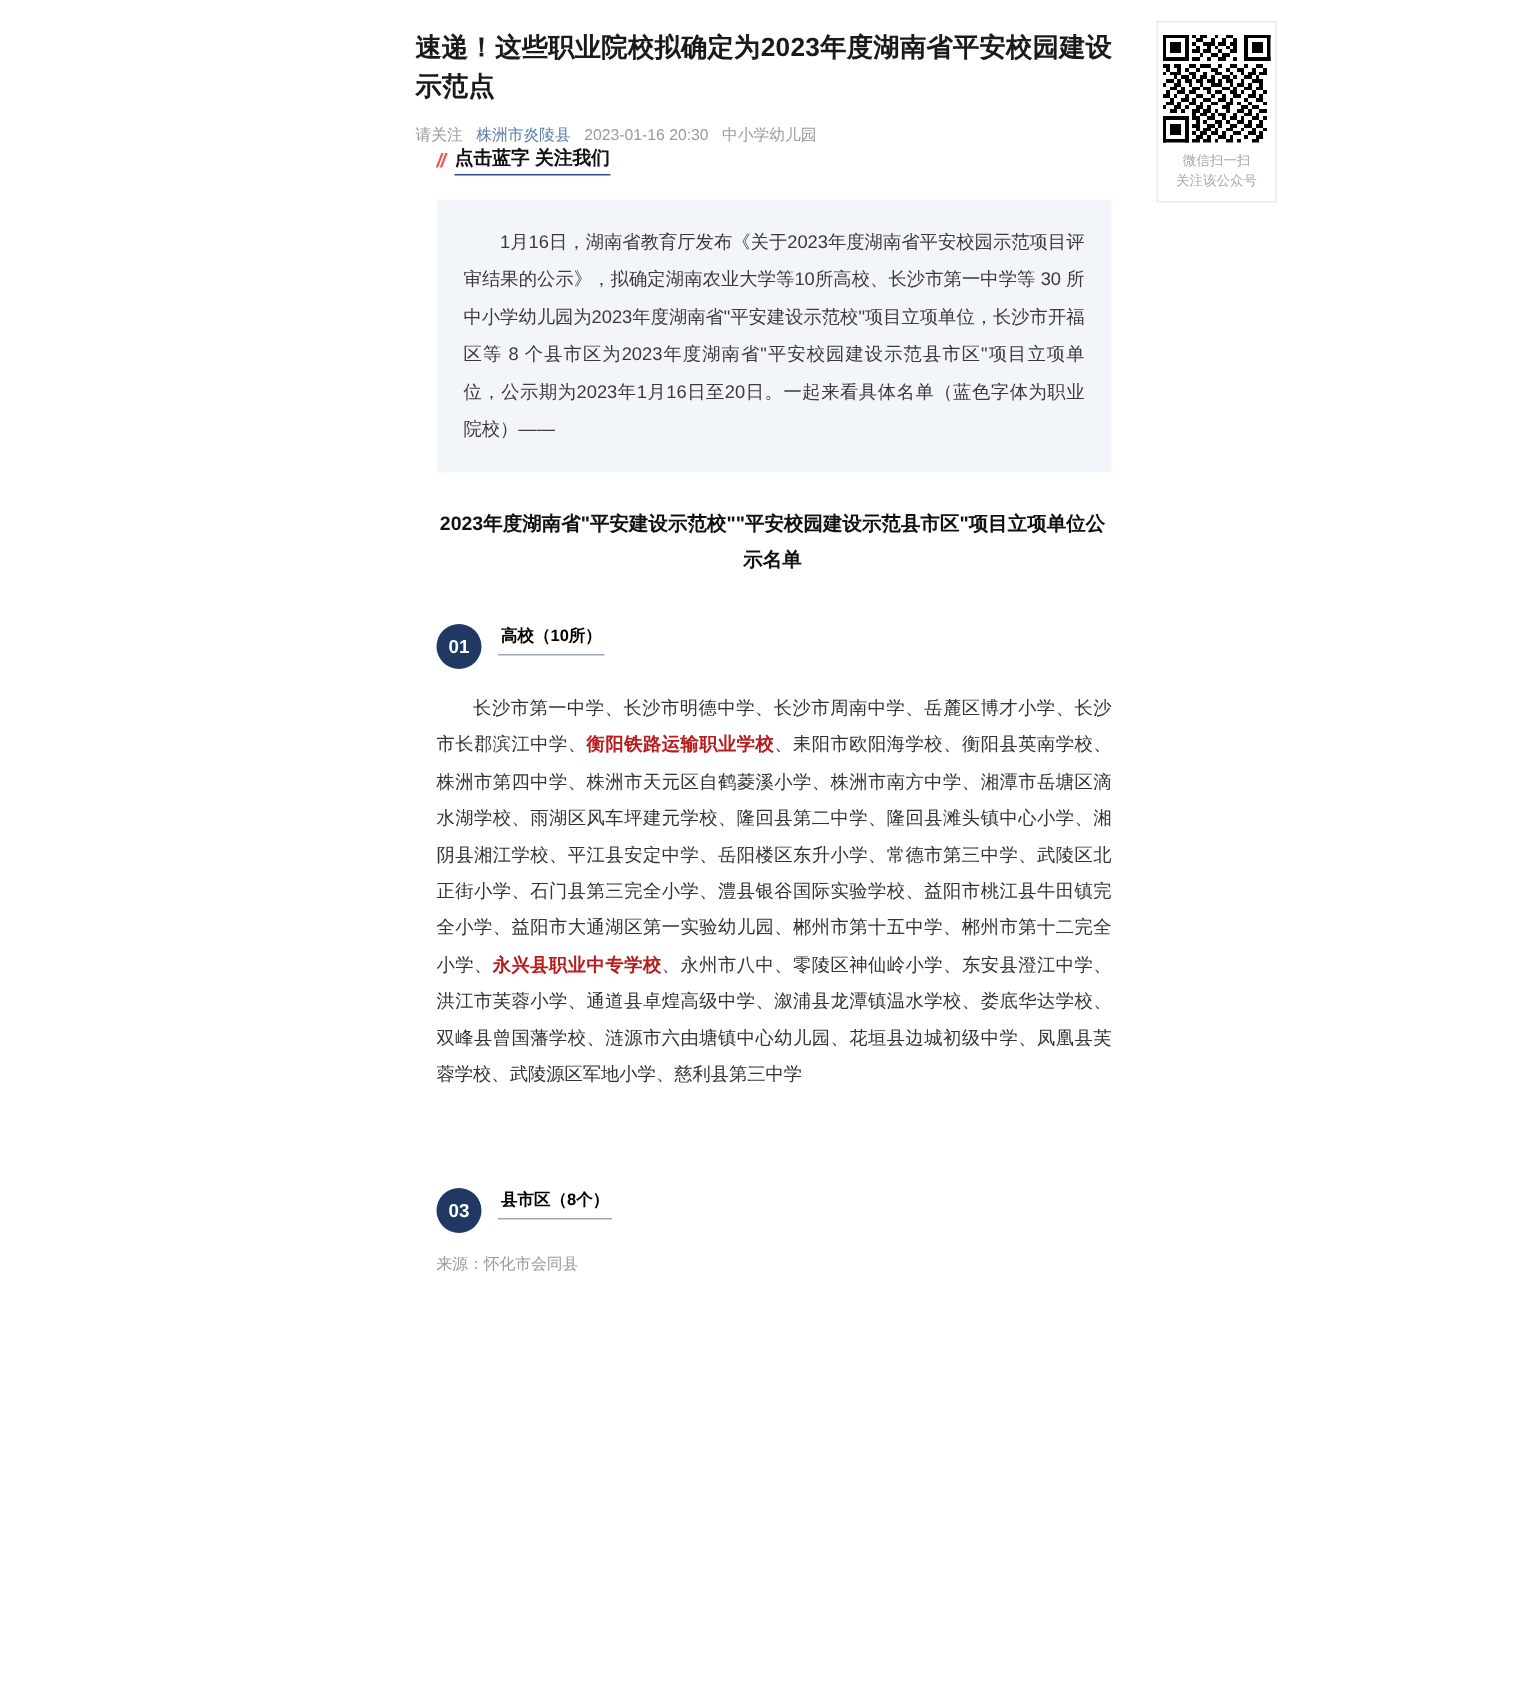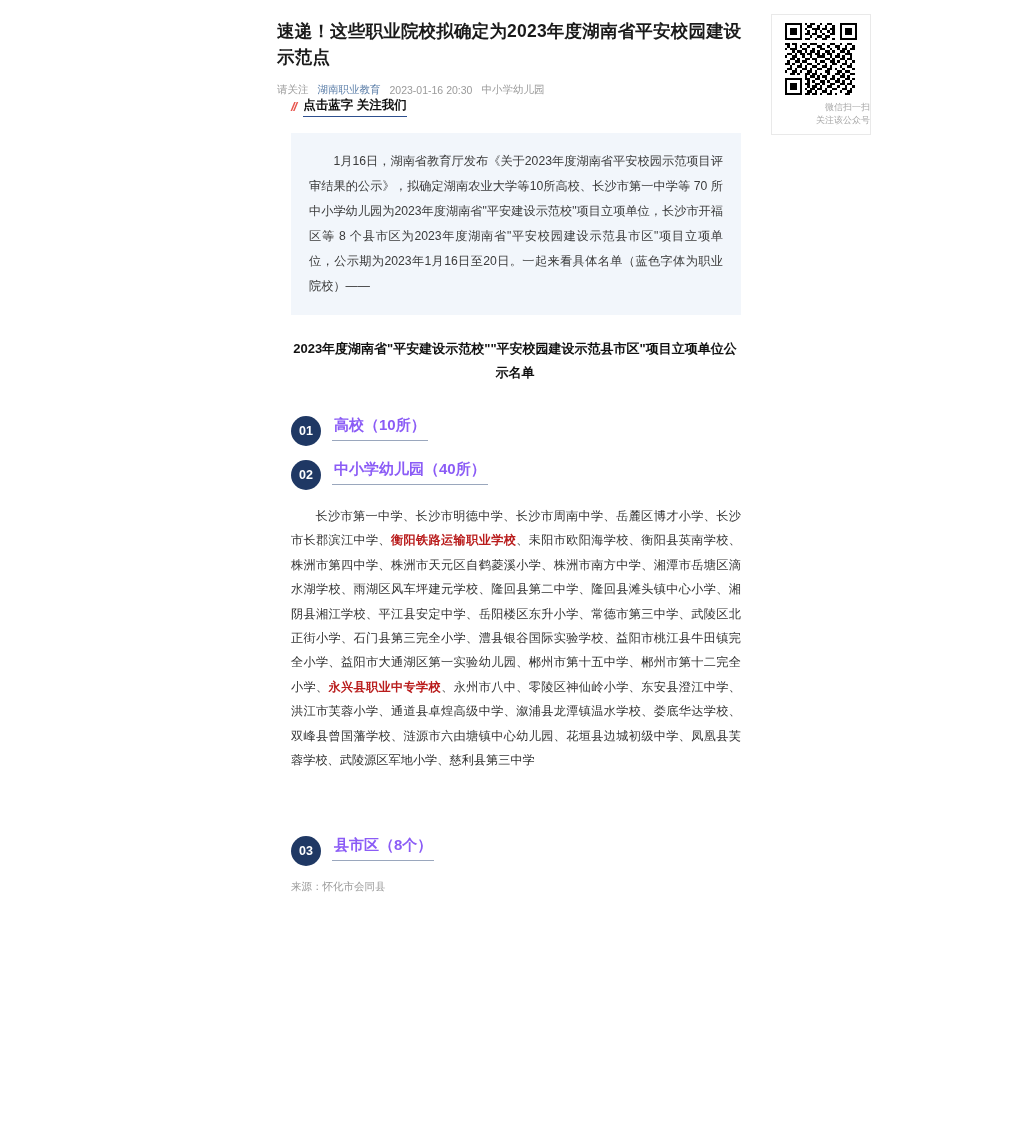--- a/index.html
+++ b/index.html
@@ -106,23 +106,23 @@
     background: #1f3864;
     color: #ffffff;
     font-size: 12.5px;
     font-weight: 700;
     display: flex;
     align-items: center;
     justify-content: center;
     flex: 0 0 auto;
   }
   .num-label {
-    font-size: 15px;
-    font-weight: 700;
-    color: #8b5cf6;
+    font-size: 11px;
+    font-weight: 700;
+    color: #000000;
     border-bottom: 1px solid #9aa7bd;
     padding: 0 2px 5px 2px;
   }
 
   .body-text {
     font-size: 12.2px;
     line-height: 2.0;
     color: #333;
     text-align: justify;
     margin: 0 6px 34px 14px;
@@ -143,25 +143,25 @@
     margin: 14px 0 0 14px;
   }
 
   .gap-lg { height: 30px; }
 
   
   .qr-card {
     position: absolute;
     top: 14px;
     left: 771px;
-    width: 100px;
+    width: 80px;
     background: #ffffff;
     border: 1px solid #e9e9e9;
     padding: 8px 0 7px 0;
-    text-align: right;
+    text-align: center;
     box-sizing: border-box;
   }
   .qr-img {
     width: 72px;
     height: 72px;
     margin: 0 auto 6px auto;
     display: block;
   }
   .qr-cap {
     font-size: 9px;
@@ -393,45 +393,41 @@
     <div class="qr-cap">关注该公众号</div>
   </div>
 
   <div class="article">
     <div class="article-inner">
 
       <h1 class="title">速递！这些职业院校拟确定为2023年度湖南省平安校园建设示范点</h1>
 
       <div class="meta">
         <span>请关注</span>
-        <span class="account">湖南职业教育</span>
+        <span class="account">株洲市炎陵县</span>
         <span>2023-01-16 20:30</span>
         <span>中小学幼儿园</span>
       </div>
 
       <div class="follow-line">
         <span class="slashes">//</span>
         <span class="follow-text">点击蓝字 关注我们</span>
       </div>
 
       <div class="lead-box">
-        <p>1月16日，湖南省教育厅发布《关于2023年度湖南省平安校园示范项目评审结果的公示》，拟确定湖南农业大学等10所高校、长沙市第一中学等 70 所中小学幼儿园为2023年度湖南省"平安建设示范校"项目立项单位，长沙市开福区等 8 个县市区为2023年度湖南省"平安校园建设示范县市区"项目立项单位，公示期为2023年1月16日至20日。一起来看具体名单（蓝色字体为职业院校）——</p>
+        <p>1月16日，湖南省教育厅发布《关于2023年度湖南省平安校园示范项目评审结果的公示》，拟确定湖南农业大学等10所高校、长沙市第一中学等 30 所中小学幼儿园为2023年度湖南省"平安建设示范校"项目立项单位，长沙市开福区等 8 个县市区为2023年度湖南省"平安校园建设示范县市区"项目立项单位，公示期为2023年1月16日至20日。一起来看具体名单（蓝色字体为职业院校）——</p>
       </div>
 
       <div class="section-title">2023年度湖南省"平安建设示范校""平安校园建设示范县市区"项目立项单位公示名单</div>
 
       <div class="numbered">
         <div class="num-badge">01</div>
         <div class="num-label">高校（10所）</div>
       </div>
 
-      <div class="numbered">
-        <div class="num-badge">02</div>
-        <div class="num-label">中小学幼儿园（40所）</div>
-      </div>
       <div class="body-text">长沙市第一中学、长沙市明德中学、长沙市周南中学、岳麓区博才小学、长沙市长郡滨江中学、<span class="dark">衡阳铁路运输职业学校</span>、耒阳市欧阳海学校、衡阳县英南学校、株洲市第四中学、株洲市天元区自鹤菱溪小学、株洲市南方中学、湘潭市岳塘区滴水湖学校、雨湖区风车坪建元学校、隆回县第二中学、隆回县滩头镇中心小学、湘阴县湘江学校、平江县安定中学、岳阳楼区东升小学、常德市第三中学、武陵区北正街小学、石门县第三完全小学、澧县银谷国际实验学校、益阳市桃江县牛田镇完全小学、益阳市大通湖区第一实验幼儿园、郴州市第十五中学、郴州市第十二完全小学、<span class="dark">永兴县职业中专学校</span>、永州市八中、零陵区神仙岭小学、东安县澄江中学、洪江市芙蓉小学、通道县卓煌高级中学、溆浦县龙潭镇温水学校、娄底华达学校、双峰县曾国藩学校、涟源市六由塘镇中心幼儿园、花垣县边城初级中学、凤凰县芙蓉学校、武陵源区军地小学、慈利县第三中学</div>
 
       <div class="gap-lg"></div>
 
       <div class="numbered">
         <div class="num-badge">03</div>
         <div class="num-label">县市区（8个）</div>
       </div>
 
       <div class="source">来源：怀化市会同县</div>

